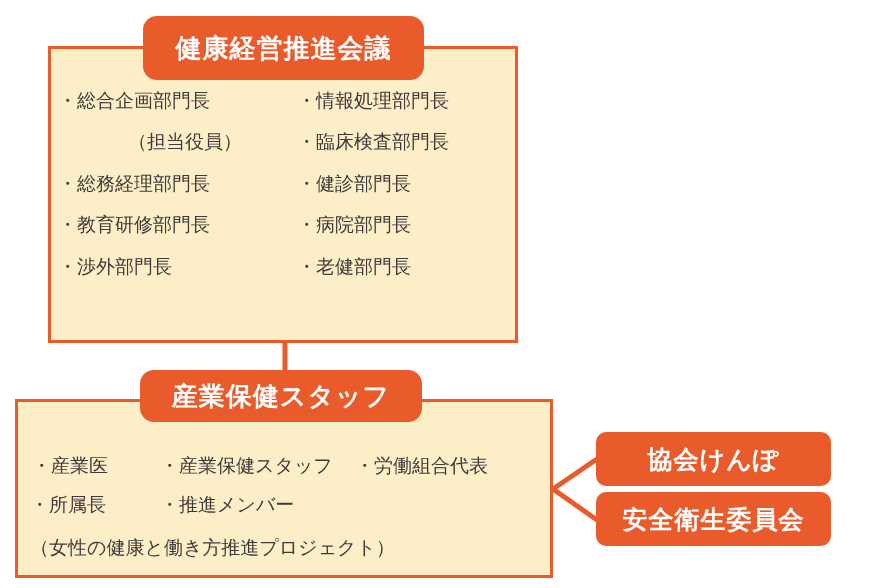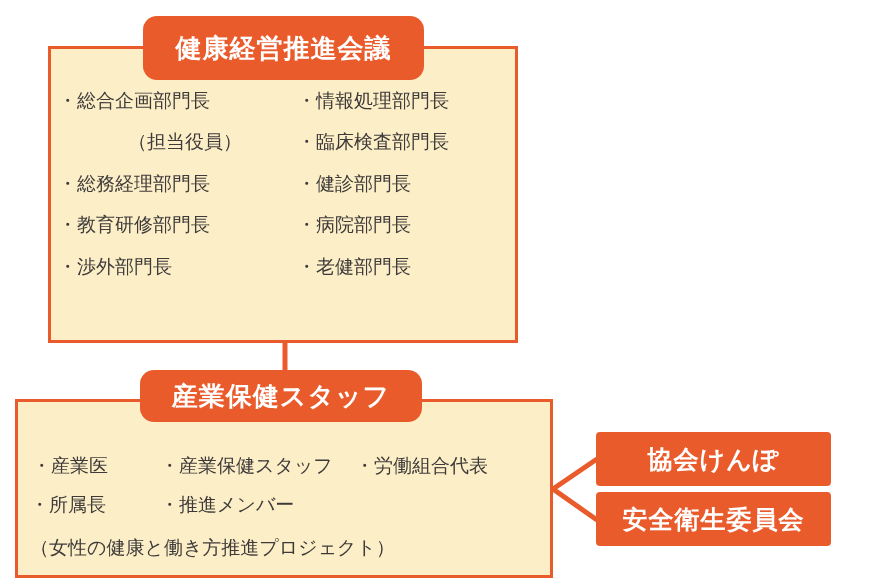--- a/index.html
+++ b/index.html
@@ -28,21 +28,21 @@
     position:absolute;background:var(--orange);color:var(--white);
     font-weight:bold;display:flex;align-items:center;justify-content:center;
     border-radius:14px;letter-spacing:1px;
   }
   .council-header{left:143px;top:16px;width:281px;height:64px;font-size:26px;}
   .committee-header{left:140px;top:370px;width:282px;height:52px;font-size:26px;}
 
   .side-box{
     position:absolute;left:596px;width:235px;height:54px;
     background:var(--orange);color:var(--white);font-weight:bold;font-size:25px;
-    display:flex;align-items:center;justify-content:center;border-radius:4px;
+    display:flex;align-items:center;justify-content:center;border-radius:10px;
     letter-spacing:1px;
   }
   .side-box.kyokai{top:432px;}
   .side-box.anzen{top:492px;}
 
   .col{position:absolute;top:31px;font-size:19px;}
   .col-left{left:7px;}
   .col-right{left:246px;}
   .col .item{height:41.5px;display:flex;align-items:center;white-space:nowrap;}
   .col .item.indent{padding-left:70px;}

